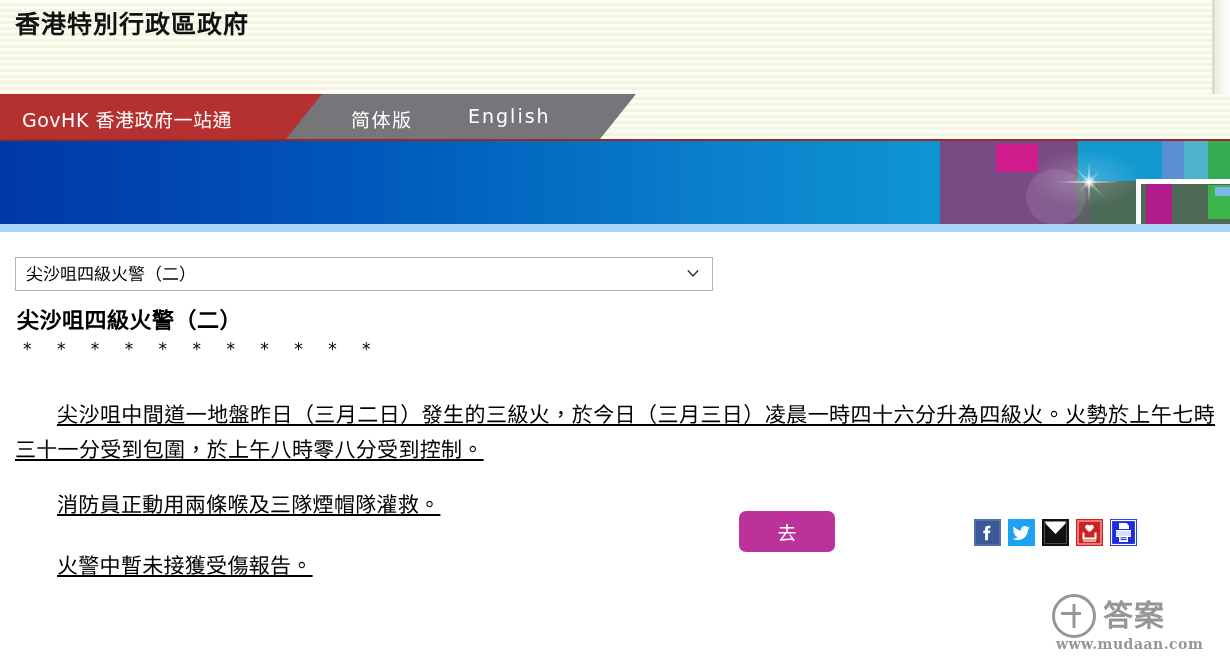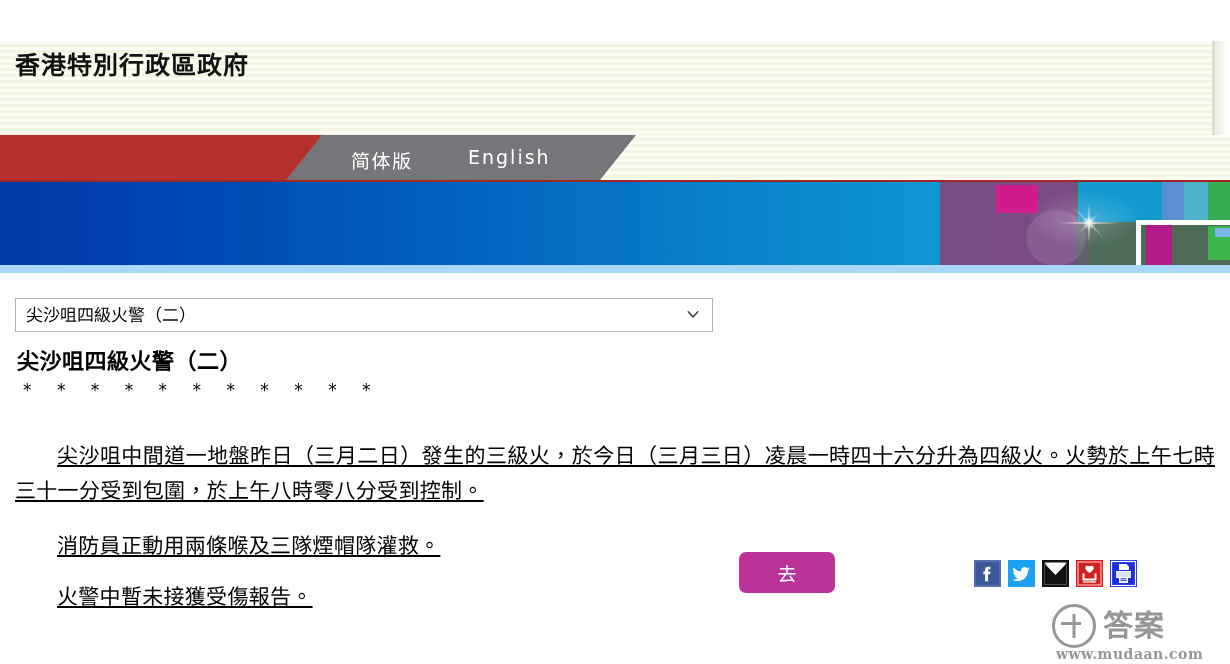--- a/index.html
+++ b/index.html
@@ -23,21 +23,20 @@
     height: 94px;
     background-color: #fbfbef;
     background-image: repeating-linear-gradient(
       to bottom,
       #fdfdf4 0px,
       #fdfdf4 3px,
       #f4f4e2 3px,
       #f4f4e2 6px
     );
     overflow: hidden;
-    margin-top: 41px;
   }
   .header-titles {
     position: absolute;
     left: 15px;
     top: 8px;
   }
   .header-line1 {
     font-family: "DejaVu Sans", "Liberation Sans", sans-serif;
     font-size: 25px;
     font-weight: bold;
@@ -304,27 +303,27 @@
     color: #000000;
     line-height: 35px;
     margin: 0;
     text-indent: 2em;
     letter-spacing: 0.3px;
     text-align: justify;
     text-decoration: underline;
   }
   .para.p1 { margin-top: 38px; }
   .para.p2 { margin-top: 20px; }
-  .para.p3 { margin-top: 16px; }
+  .para.p3 { margin-top: 26px; }
 
   
   .watermark {
     position: absolute;
     right: 8px;
-    bottom: 4px;
+    bottom: 14px;
     width: 170px;
     height: 56px;
     opacity: 0.72;
     pointer-events: none;
   }
   .wm-row {
     display: flex;
     align-items: center;
     gap: 7px;
   }
@@ -374,20 +373,21 @@
 <div class="site-header">
   <div class="header-titles">
     <div class="header-line1">香港特別行政區政府</div>
   </div>
   <div class="scroll-nub"></div>
 </div>
 
 <div class="navbar">
   <div class="nav-gray"></div>
   <div class="nav-red"></div>
+  <a class="nav-govhk">GovHK 香港政府一站通</a>
   <a class="nav-link sc">简体版</a>
   <a class="nav-link en">English</a>
 </div>
 
 <div class="banner">
   <div class="banner-art">
     <div class="art-block ab1"></div>
     <div class="art-block ab2"></div>
     <div class="art-block ab3"></div>
     <div class="art-block ab4"></div>

